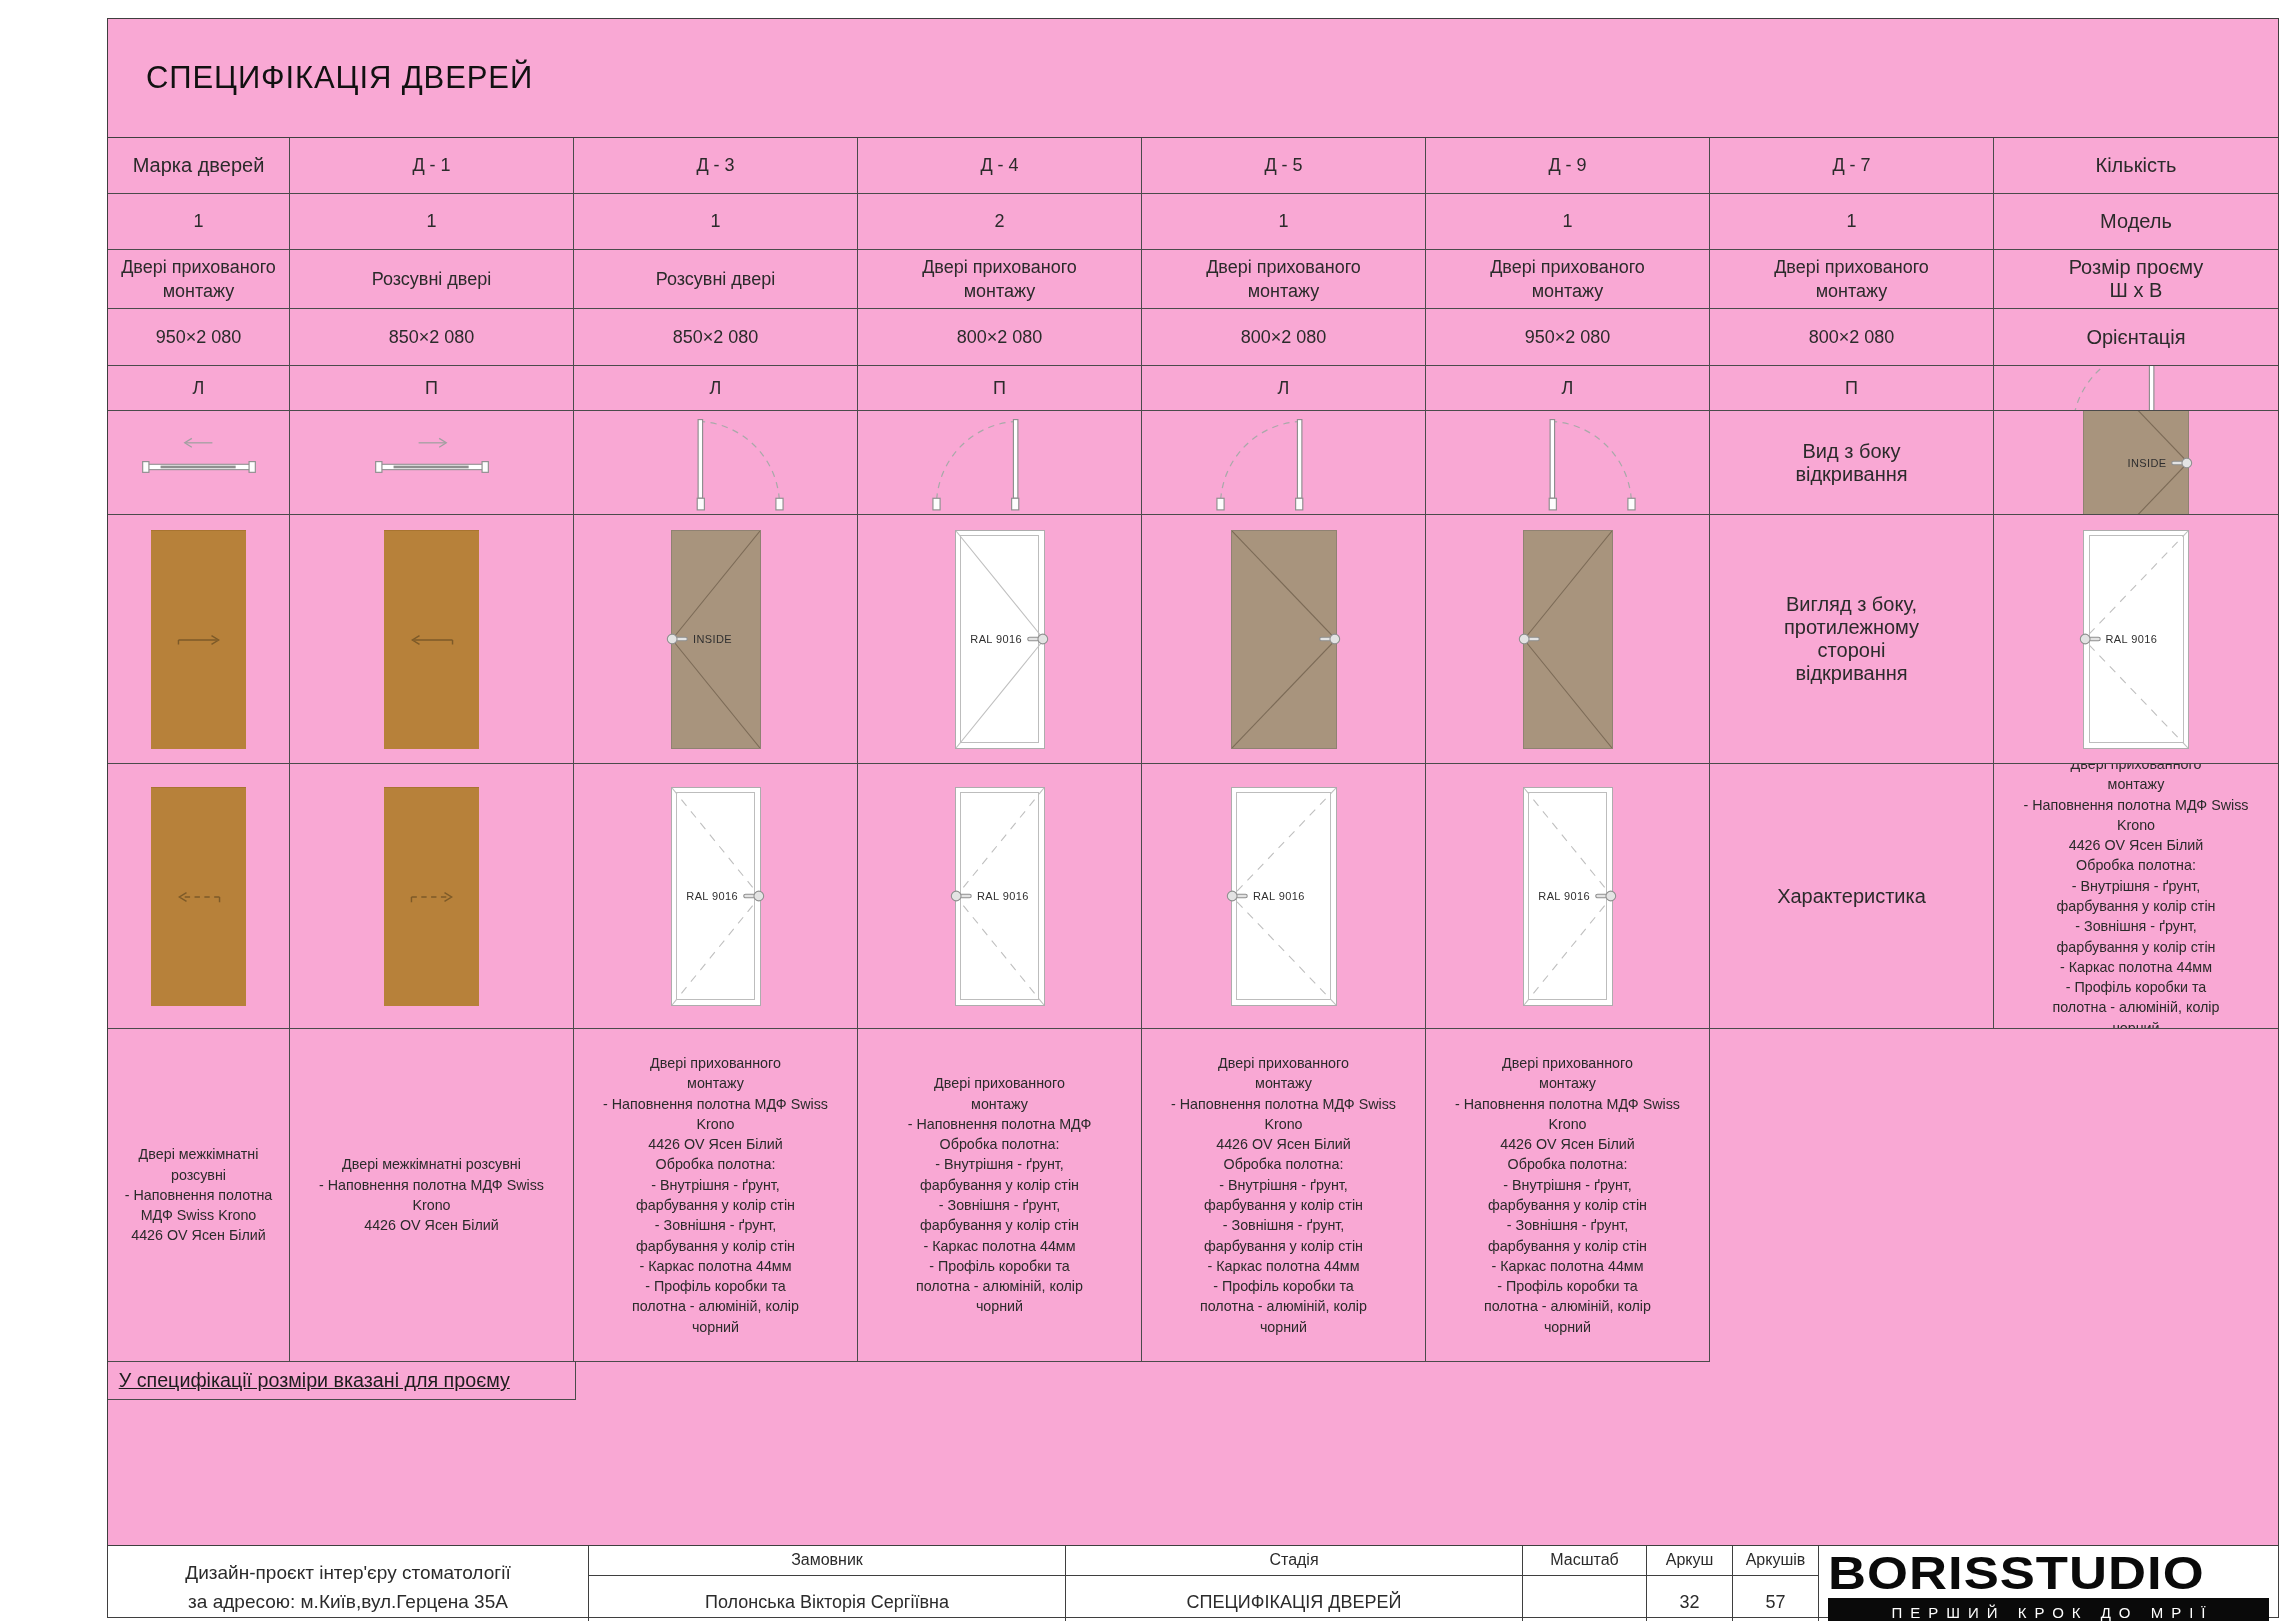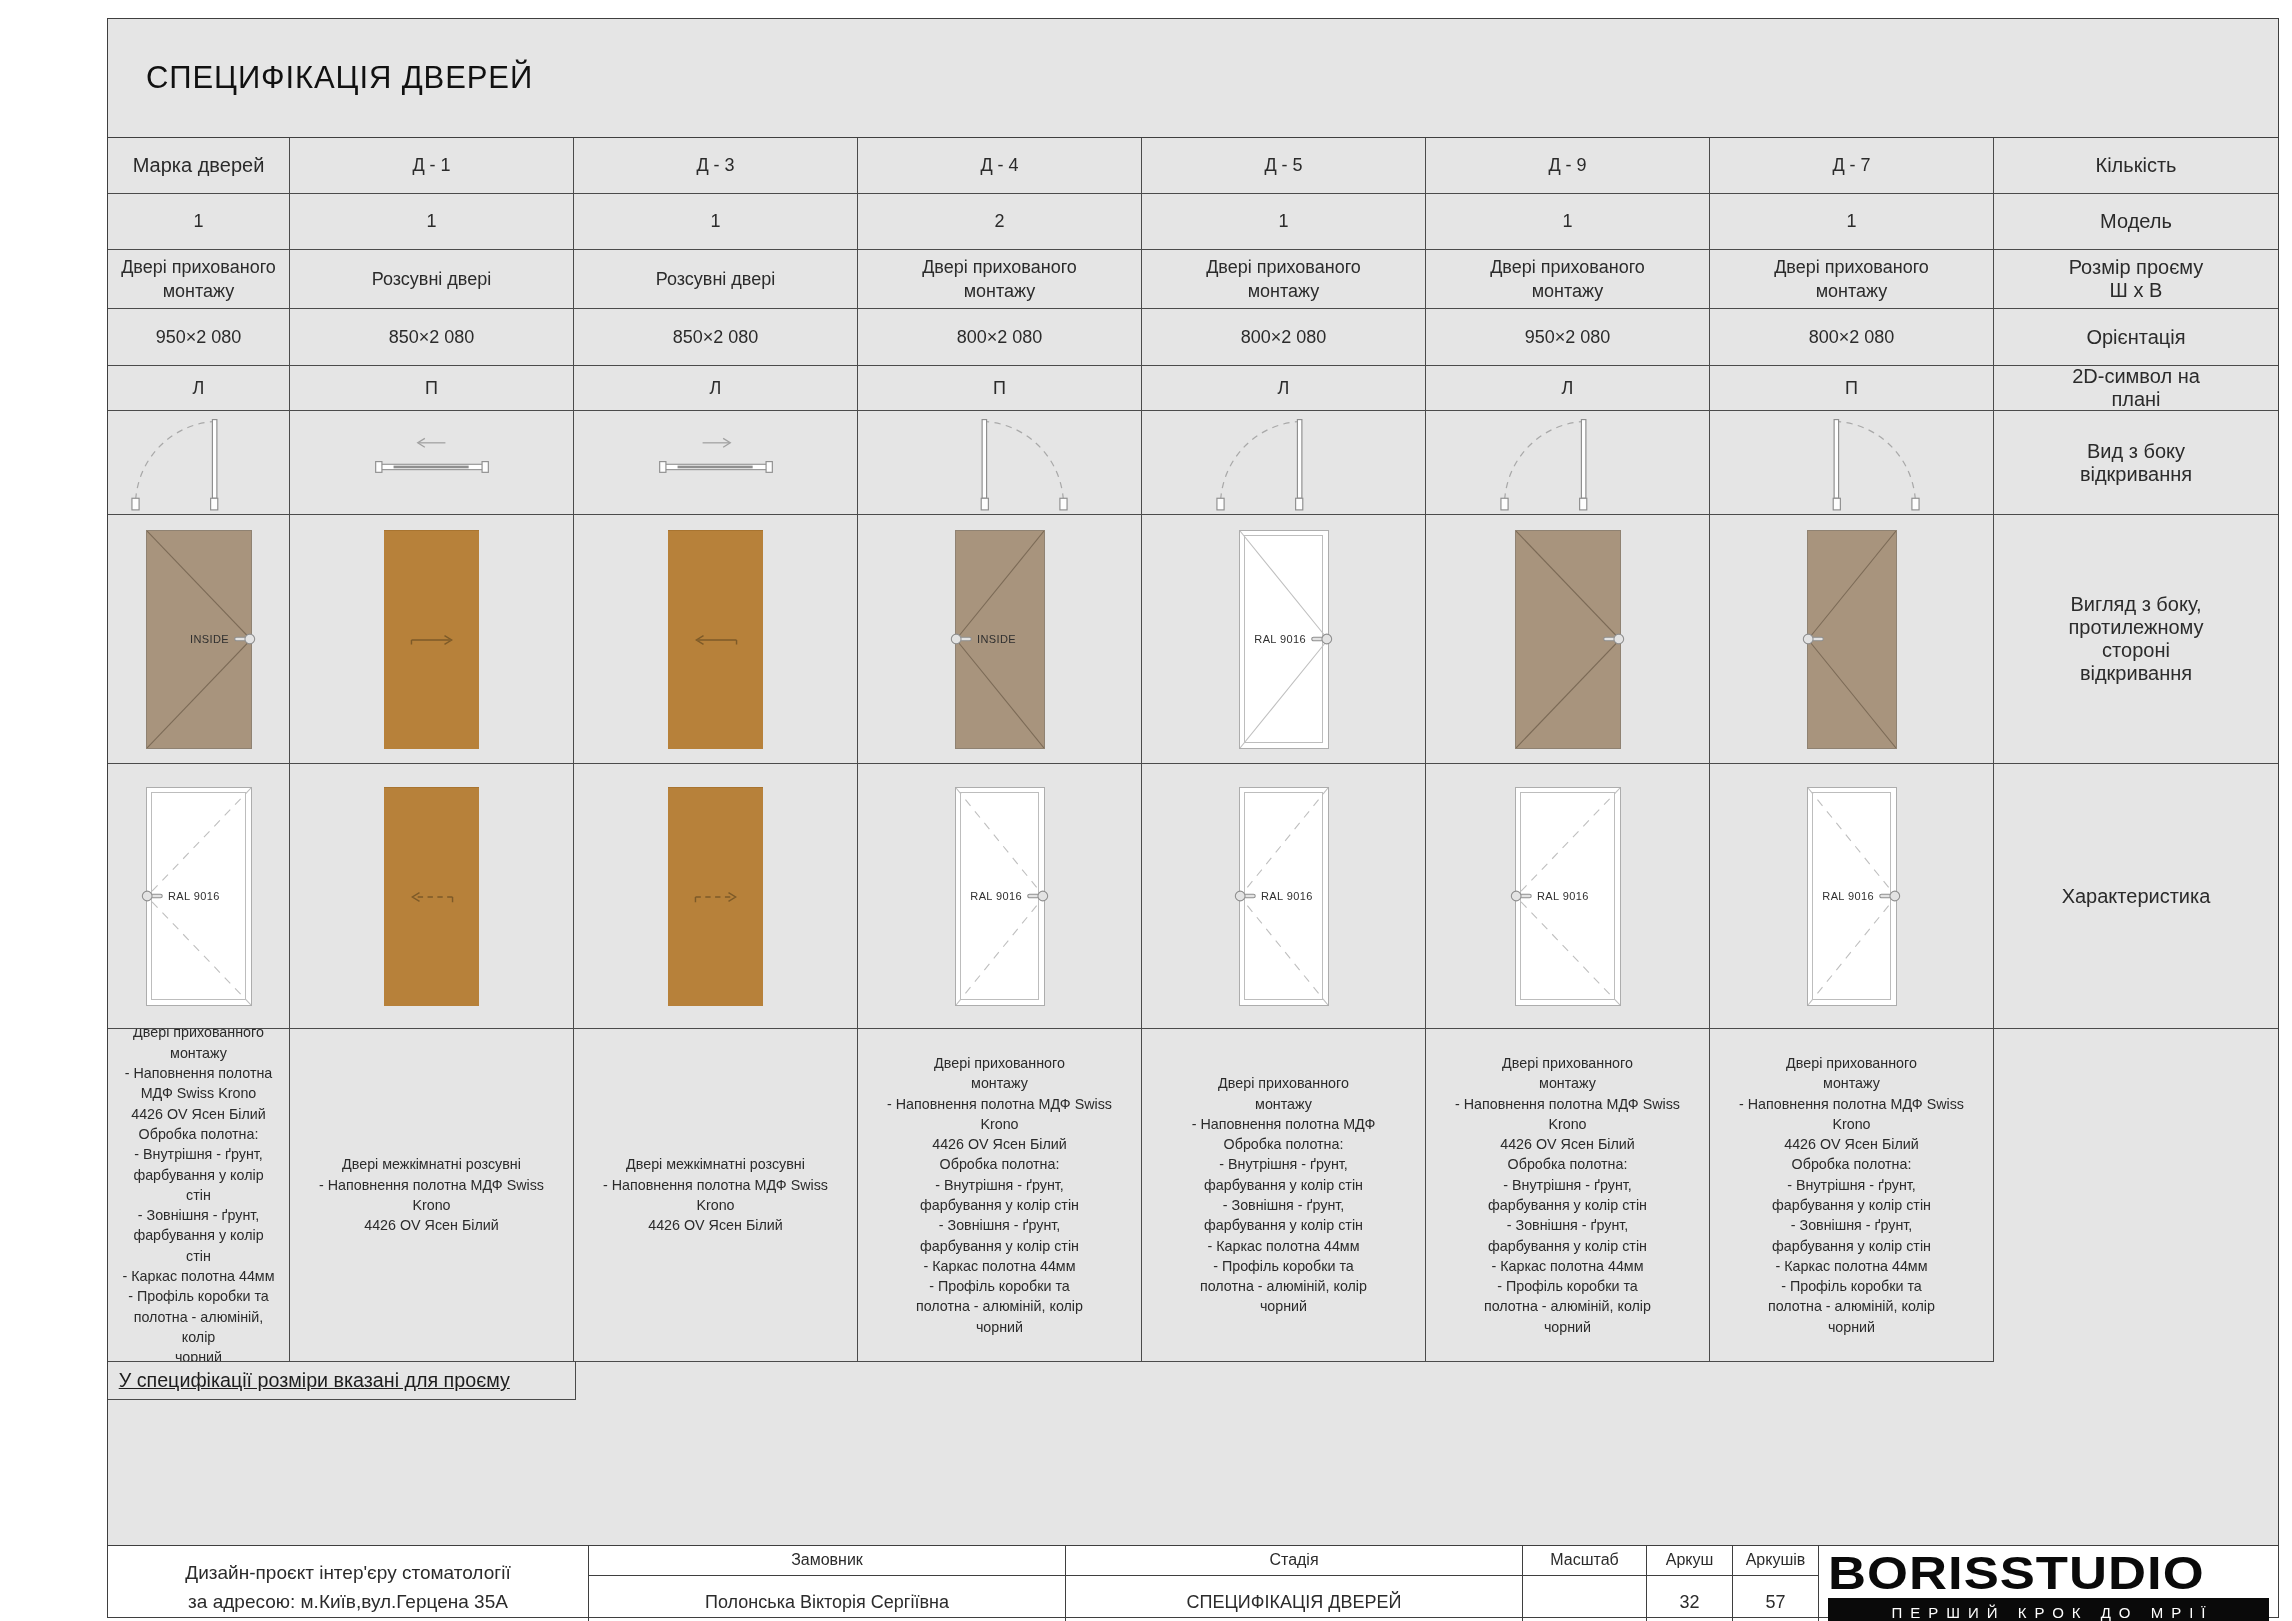--- a/index.html
+++ b/index.html
@@ -1,20 +1,20 @@
 <!DOCTYPE html>
 <html style="font-size:14.3px"><head>
 <meta charset="utf-8">
 <style>
   * { margin:0; padding:0; box-sizing:border-box; }
   html,body { background:#ffffff; }
   body { font-family:"Liberation Sans", sans-serif; color:#2b2b2b; }
   .sheet { position:relative; width:2293px; height:1621px; background:#fff; overflow:hidden; }
   .frame { position:absolute; left:107px; top:18px; width:2172px; height:1600px;
-           border:1.8px solid #3f3f3f; background:#e5e5e5; }
+           border:1.8px solid #3f3f3f; background:#f9a8d4; }
 
   
   .title-row { height:119px; border-bottom:1.8px solid #3f3f3f; display:flex; align-items:center; padding-left:38px; }
   .title-row h1 { font-size:31px; font-weight:400; letter-spacing:0.9px; color:#111; }
 
   
   .grid { display:grid; grid-template-columns:182px repeat(7, 1fr);
           grid-template-rows:56px 56px 59px 57px 45px 104px 249px 265px 333px; }
   .cell { border-right:1.8px solid #4b4b4b; border-bottom:1.8px solid #4b4b4b;
           display:flex; align-items:center; justify-content:center; text-align:center;
@@ -142,22 +142,20 @@
 
     <div class="cell row-label">Орієнтація</div>
     <div class="cell">Л</div>
     <div class="cell">П</div>
     <div class="cell">Л</div>
     <div class="cell">П</div>
     <div class="cell">Л</div>
     <div class="cell">Л</div>
     <div class="cell">П</div>
 
-    <div class="cell row-label pre">2D-символ на
-плані</div>
     <div class="cell">
       <svg class="plan" width="152" height="97" viewBox="0 0 170 108">
         <path class="arc" d="M104,8 A94,94 0 0 0 14,100"></path>
             <rect class="leaf" x="100" y="6" width="5" height="88"></rect>
         <rect class="jamb" x="98" y="94" width="8" height="13"></rect>
             <rect class="jamb" x="10" y="94" width="8" height="13"></rect>
       </svg>
     </div>
     <div class="cell">
       <svg class="plan" width="152" height="97" viewBox="0 0 170 108">

